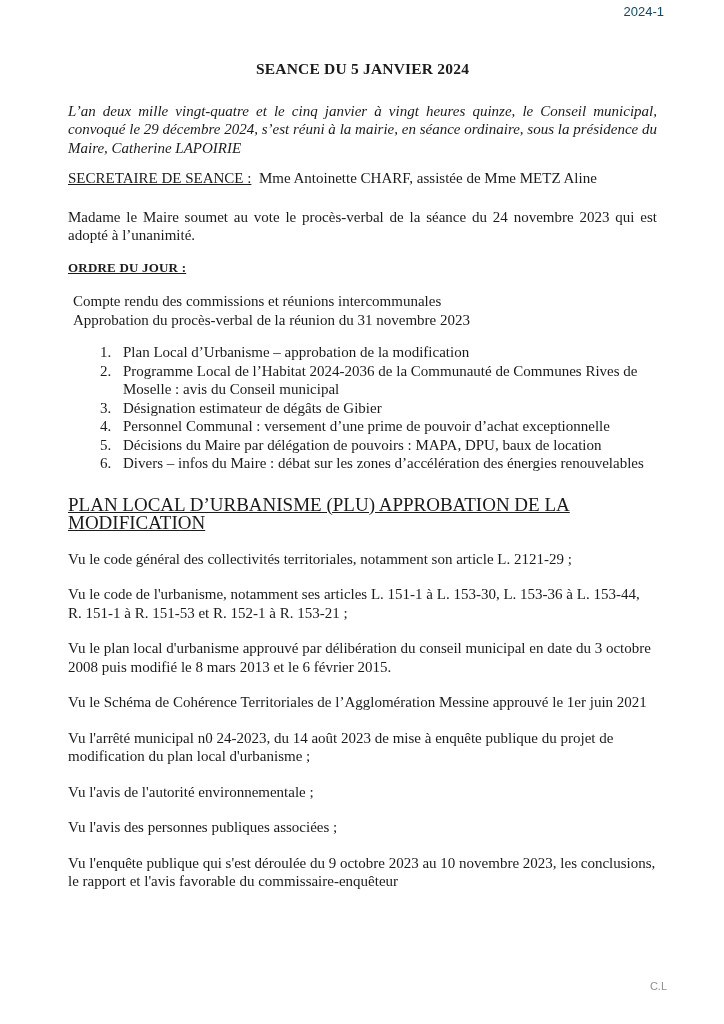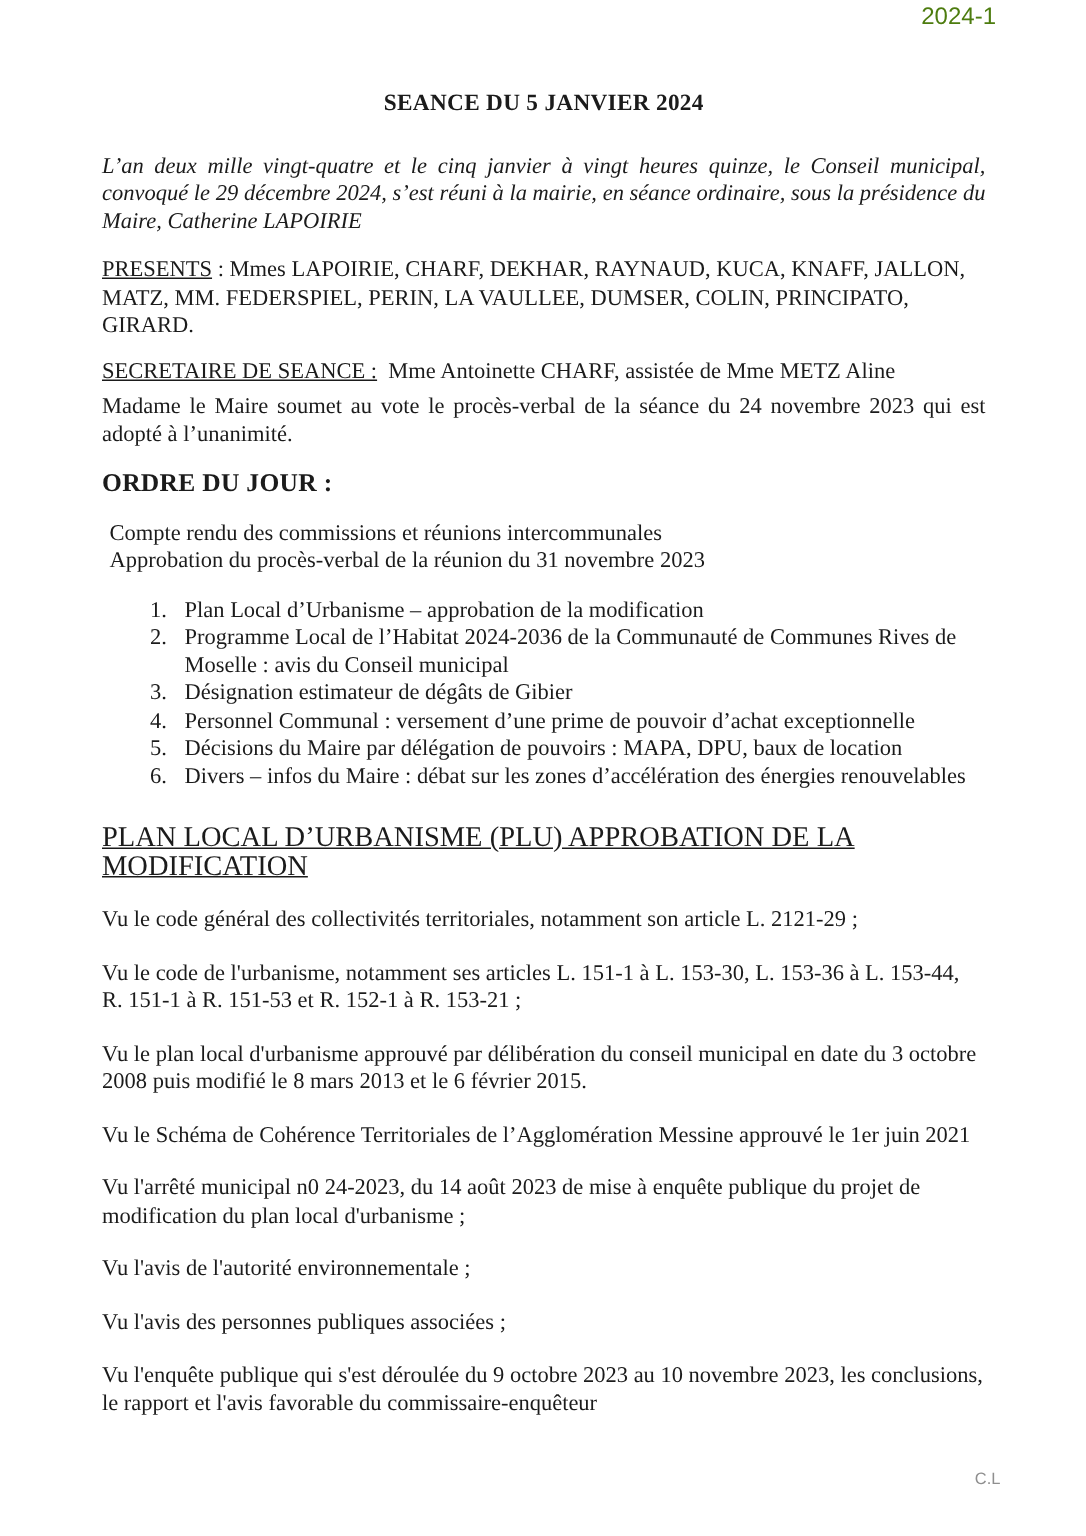--- a/index.html
+++ b/index.html
@@ -18,44 +18,45 @@
     font-family: "Liberation Serif", "DejaVu Serif", serif;
     font-size: 15px;
     line-height: 18.5px;
     color: #1b1b1b;
   }
   .doc-number {
     position: absolute;
     top: 3px;
     right: 60px;
     font-family: "Liberation Sans", "DejaVu Sans", sans-serif;
-    font-size: 16px;
-    color: #4d7c0f;
+    font-size: 13px;
+    color: #0c4a6e;
   }
   .title {
     margin: 60px 0 0 0;
     text-align: center;
     font-size: 15.5px;
     font-weight: bold;
     letter-spacing: 0.2px;
   }
   .intro {
     margin: 23px 0 0 0;
     font-style: italic;
     text-align: justify;
   }
   .para { margin: 15px 0 0 0; }
   .presents-para { margin-top: 14px; }
   .secretaire-para { margin-top: 12px; }
-  .pv-para { margin-top: 5px; text-align: justify; }
+  .pv-para { margin-top: 20px; text-align: justify; }
   .u { text-decoration: underline; }
   .ordre-heading {
     margin: 14px 0 0 0;
-    font-size: 17px;
+    font-size: 13px;
     font-weight: bold;
+    text-decoration: underline;
     letter-spacing: 0.2px;
   }
   .ordre-intro {
     margin: 15px 0 0 0;
     padding-left: 5px;
   }
   .agenda-list {
     margin: 14px 0 0 0;
     padding-left: 47px;
   }
@@ -83,21 +84,20 @@
 <body>
 
 <div class="page">
 
   <div class="doc-number">2024-1</div>
 
   <h1 class="title">SEANCE DU 5 JANVIER 2024</h1>
 
   <p class="intro">L’an deux mille vingt-quatre et le cinq janvier à vingt heures quinze, le Conseil municipal, convoqué le 29 décembre 2024, s’est réuni à la mairie, en séance ordinaire, sous la présidence du Maire, Catherine LAPOIRIE</p>
 
-  <p class="para presents-para"><span class="u">PRESENTS</span><span> : Mmes LAPOIRIE, CHARF, DEKHAR, RAYNAUD, KUCA, KNAFF, JALLON, MATZ, MM. FEDERSPIEL, PERIN, LA VAULLEE, DUMSER, COLIN, PRINCIPATO, GIRARD.</span></p>
 
   <p class="para secretaire-para"><span class="u">SECRETAIRE DE SEANCE :</span><span>&nbsp; Mme Antoinette CHARF, assistée de Mme METZ Aline</span></p>
 
   <p class="para pv-para">Madame le Maire soumet au vote le procès-verbal de la séance du 24 novembre 2023 qui est adopté à l’unanimité.</p>
 
   <h2 class="ordre-heading">ORDRE DU JOUR :</h2>
 
   <div class="ordre-intro">
     <div>Compte rendu des commissions et réunions intercommunales</div>
     <div>Approbation du procès-verbal de la réunion du 31 novembre 2023</div>

